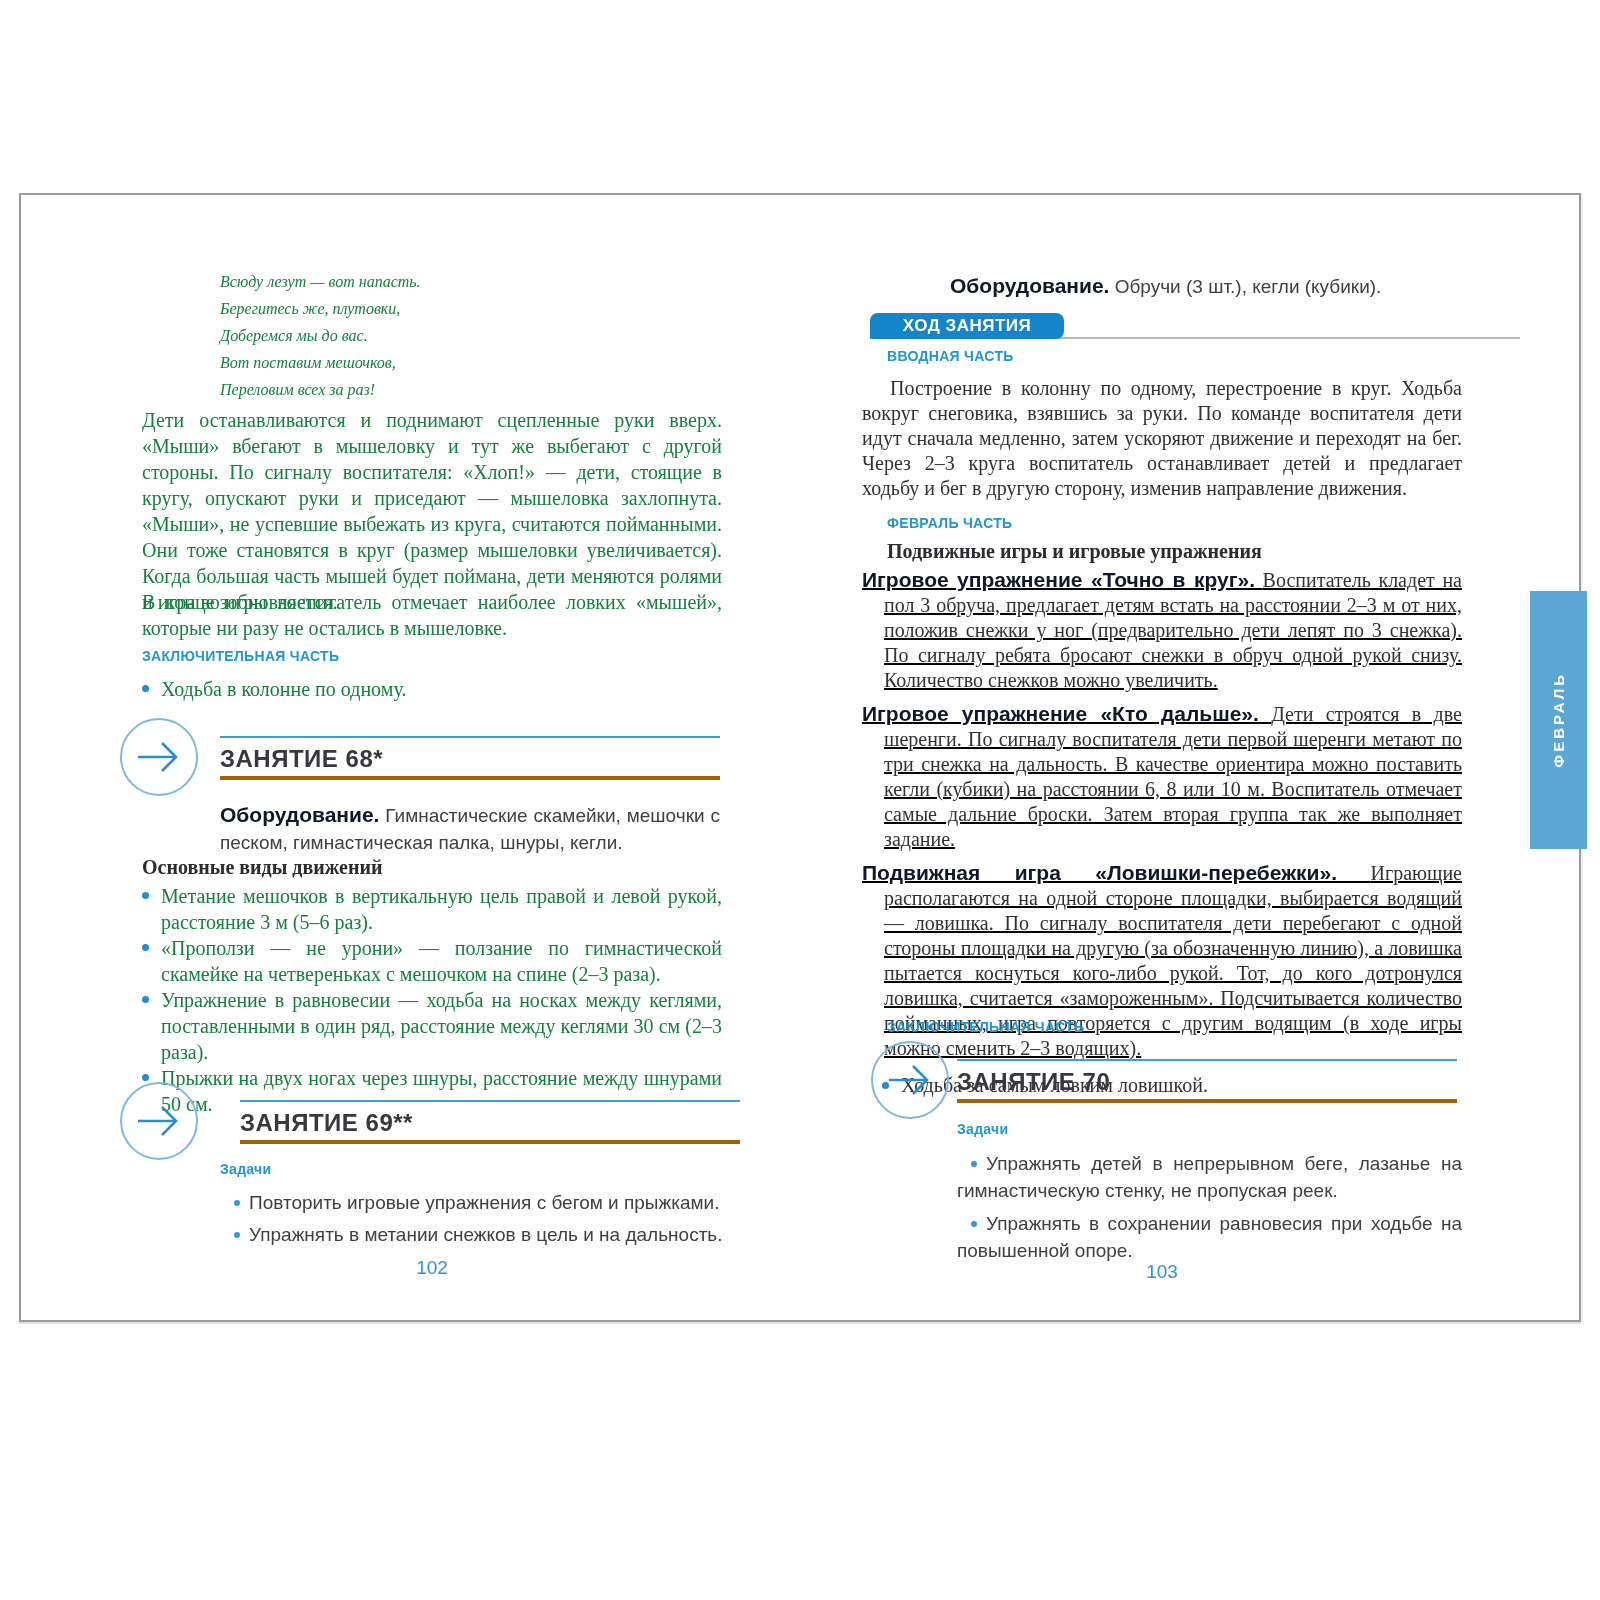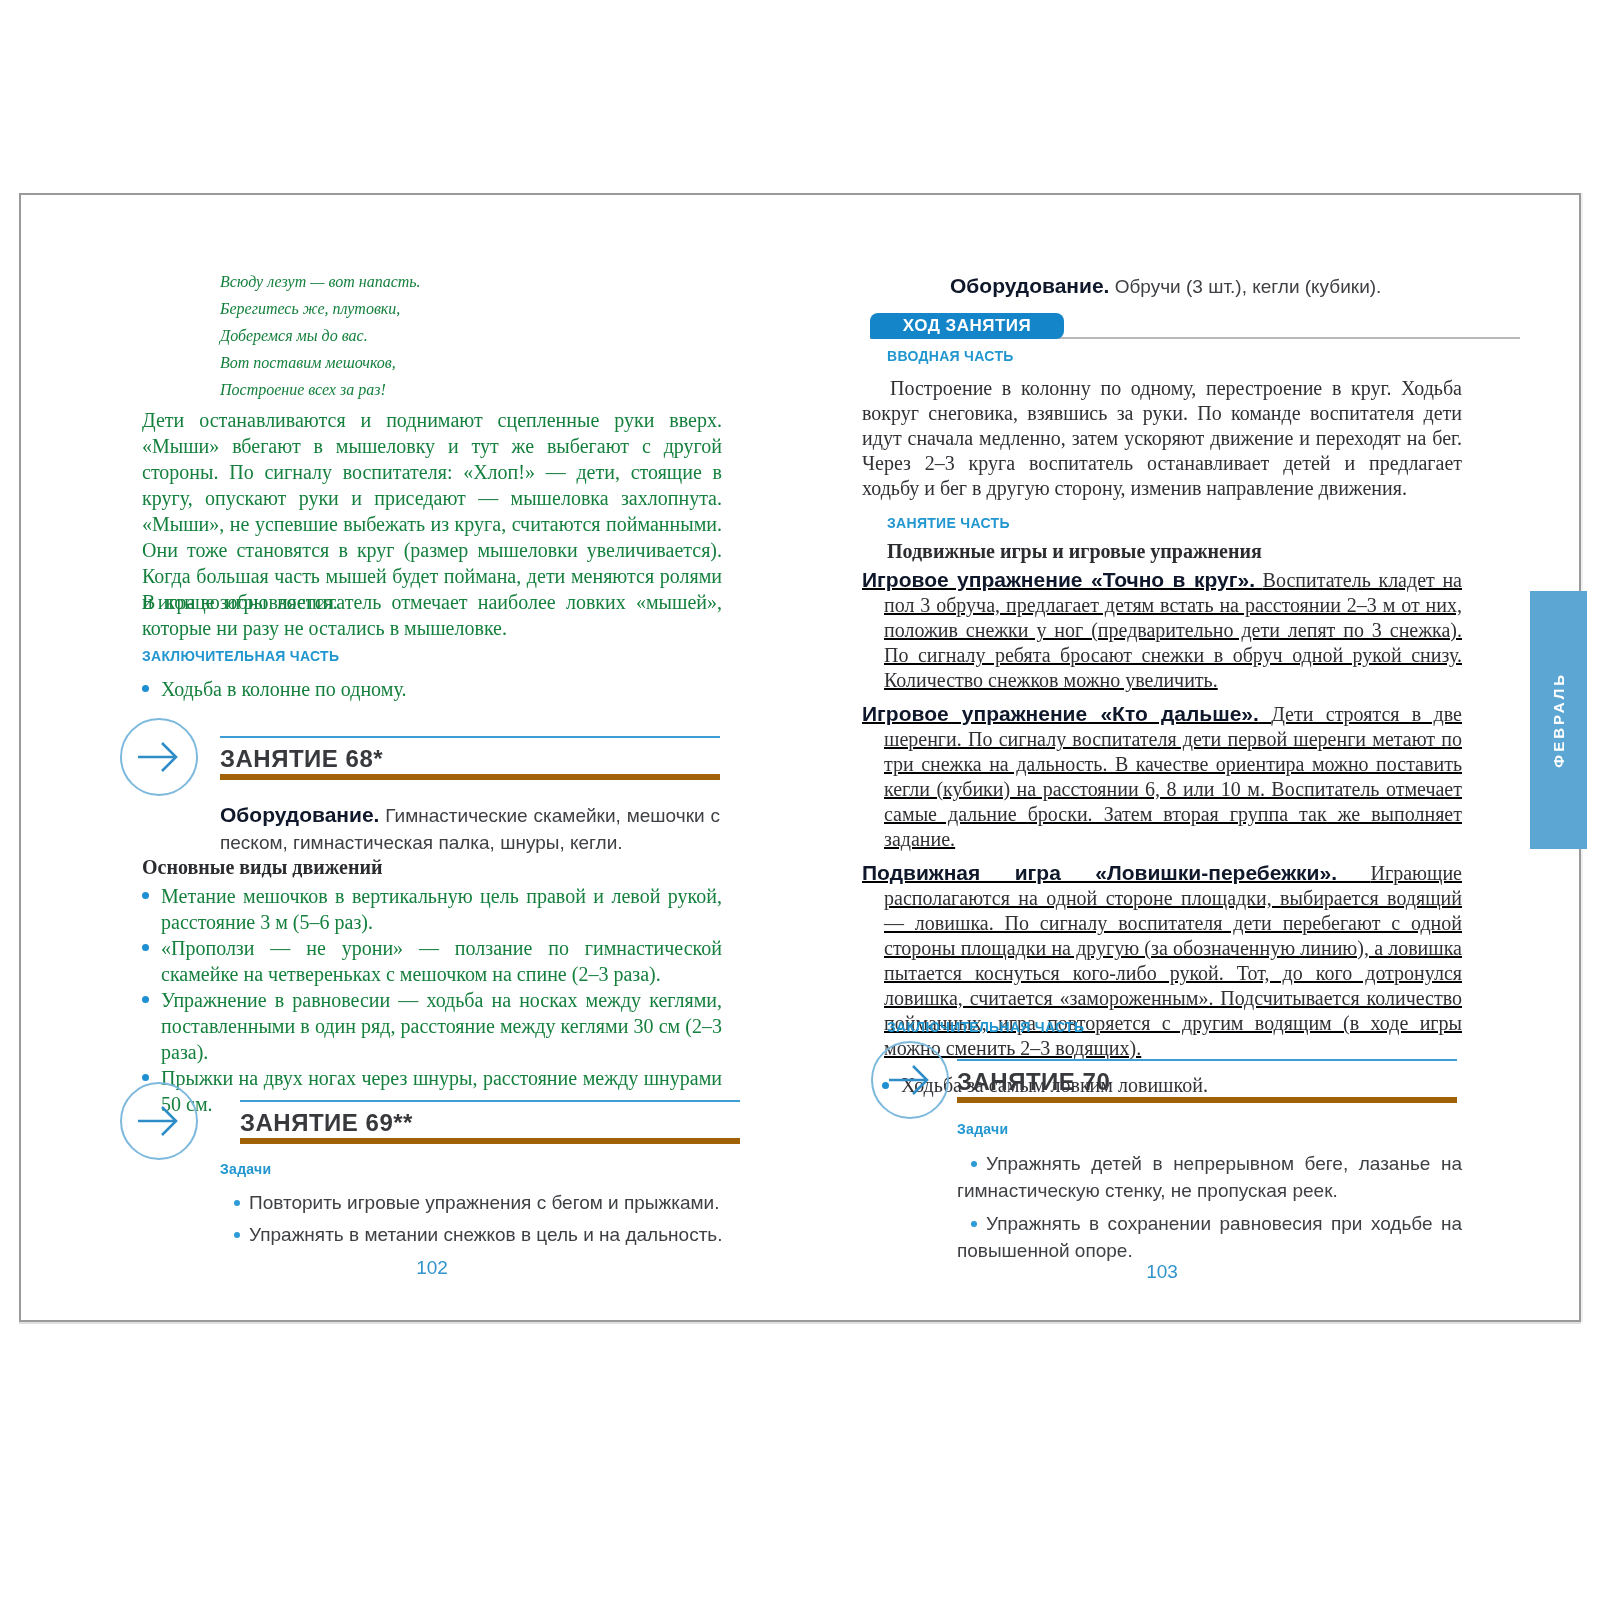--- a/index.html
+++ b/index.html
@@ -9,21 +9,21 @@
   .abs{position:absolute;}
   
   .serif{font-family:"Liberation Serif",serif;font-size:20px;line-height:26px;color:#15803d;}
   .serif-r{font-family:"Liberation Serif",serif;font-size:20px;line-height:25px;color:#303035;}
   .sans{font-family:"Liberation Sans",sans-serif;font-size:19px;line-height:27px;color:#3e4044;}
   .just{text-align:justify;}
   .poemline{font-family:"Liberation Serif",serif;font-size:16px;line-height:27px;color:#15803d;font-style:italic;}
   .h-blue{font-family:"Liberation Sans",sans-serif;font-weight:bold;font-size:14px;color:#2196cf;letter-spacing:.3px;}
   .lead{font-family:"Liberation Sans",sans-serif;font-weight:bold;color:#0f172a;font-size:21px;}
   .boldserif{font-family:"Liberation Serif",serif;font-weight:bold;font-size:20px;color:#2b2c30;}
-  .lesson-head{border-top:2px solid #3d9ed6;border-bottom:6px solid #a16207;box-sizing:border-box;height:44px;padding-top:7px;}
+  .lesson-head{border-top:2px solid #3d9ed6;border-bottom:4px solid #a16207;box-sizing:border-box;height:44px;padding-top:7px;}
   .lesson-head h2{margin:0;font-family:"Liberation Sans",sans-serif;font-weight:bold;font-size:24px;color:#38393d;letter-spacing:.5px;}
   .circle{width:80px;height:80px;}
   .b-serif{position:relative;}
   .b-serif .dot{position:absolute;left:-19px;top:9px;width:7px;height:7px;border-radius:50%;background:#1e8fd0;}
   .dot2{display:inline-block;width:6px;height:6px;border-radius:50%;background:#2d9bd5;margin:0 9px 3px 14px;}
   .game{padding-left:22px;text-indent:-22px;margin:0 0 8px 0;}
   .tab{background:#1485c8;border-radius:8px 8px 8px 2px;color:#fff;text-align:center;
        font-family:"Liberation Sans",sans-serif;font-weight:bold;font-size:17px;line-height:26px;letter-spacing:.5px;z-index:2;}
   .tabline{height:2px;background:#b9b9b9;z-index:1;}
   .pagenum{font-family:"Liberation Sans",sans-serif;font-size:19px;color:#2f93cc;text-align:center;}
@@ -36,21 +36,21 @@
 
 <div id="frame">
 
   <div>
 
     <div class="abs" style="left:199px;top:73px;">
       <div class="poemline">Всюду лезут — вот напасть.</div>
       <div class="poemline">Берегитесь же, плутовки,</div>
       <div class="poemline">Доберемся мы до вас.</div>
       <div class="poemline">Вот поставим мешочков,</div>
-      <div class="poemline">Построение всех за раз!</div>
+      <div class="poemline">Переловим всех за раз!</div>
     </div>
 
     <div class="abs serif just" style="left:121px;top:212px;width:580px;">Дети останавливаются и поднимают сцепленные руки вверх. «Мыши» вбегают в мышеловку и тут же выбегают с другой стороны. По сигналу воспитателя: «Хлоп!» — дети, стоящие в кругу, опускают руки и приседают — мышеловка захлопнута. «Мыши», не успевшие выбежать из круга, считаются пойманными. Они тоже становятся в круг (размер мышеловки увеличивается). Когда большая часть мышей будет поймана, дети меняются ролями и игра возобновляется.</div>
     <div class="abs serif just" style="left:121px;top:394px;width:580px;">В конце игры воспитатель отмечает наиболее ловких «мышей», которые ни разу не остались в мышеловке.</div>
 
     <div class="abs h-blue" style="left:121px;top:453px;">ЗАКЛЮЧИТЕЛЬНАЯ ЧАСТЬ</div>
     <div class="abs serif b-serif" style="left:140px;top:481px;width:561px;">
       <span class="dot"></span>
       <span>Ходьба в колонне по одному.</span>
     </div>
@@ -119,21 +119,21 @@
       <span class="lead">Оборудование.</span>
       <span>Обручи (3 шт.), кегли (кубики).</span>
     </div>
 
     <div class="abs tabline" style="left:849px;top:142px;width:650px;"></div>
     <div class="abs tab" style="left:849px;top:118px;width:194px;height:26px;">ХОД ЗАНЯТИЯ</div>
 
     <div class="abs h-blue" style="left:866px;top:153px;">ВВОДНАЯ ЧАСТЬ</div>
     <div class="abs serif-r just" style="left:841px;top:181px;width:600px;text-indent:28px;">Построение в колонну по одному, перестроение в круг. Ходьба вокруг снеговика, взявшись за руки. По команде воспитателя дети идут сначала медленно, затем ускоряют движение и переходят на бег. Через 2–3 круга воспитатель останавливает детей и предлагает ходьбу и бег в другую сторону, изменив направление движения.</div>
 
-    <div class="abs h-blue" style="left:866px;top:320px;">ЗАНЯТИЕ ЧАСТЬ</div>
+    <div class="abs h-blue" style="left:866px;top:320px;">ФЕВРАЛЬ ЧАСТЬ</div>
     <div class="abs boldserif" style="left:866px;top:345px;">Подвижные игры и игровые упражнения</div>
 
     <div class="abs" style="left:841px;top:372px;width:600px;text-decoration:underline;">
       <div class="serif-r just game">
         <span class="lead">Игровое упражнение «Точно в круг».</span>
         <span>Воспитатель кладет на пол 3 обруча, предлагает детям встать на расстоянии 2–3 м от них, положив снежки у ног (предварительно дети лепят по 3 снежка). По сигналу ребята бросают снежки в обруч одной рукой снизу. Количество снежков можно увеличить.</span>
       </div>
       <div class="serif-r just game">
         <span class="lead">Игровое упражнение «Кто дальше».</span>
         <span>Дети строятся в две шеренги. По сигналу воспитателя дети первой шеренги метают по три снежка на дальность. В качестве ориентира можно поставить кегли (кубики) на расстоянии 6, 8 или 10 м. Воспитатель отмечает самые дальние броски. Затем вторая группа так же выполняет задание.</span>

